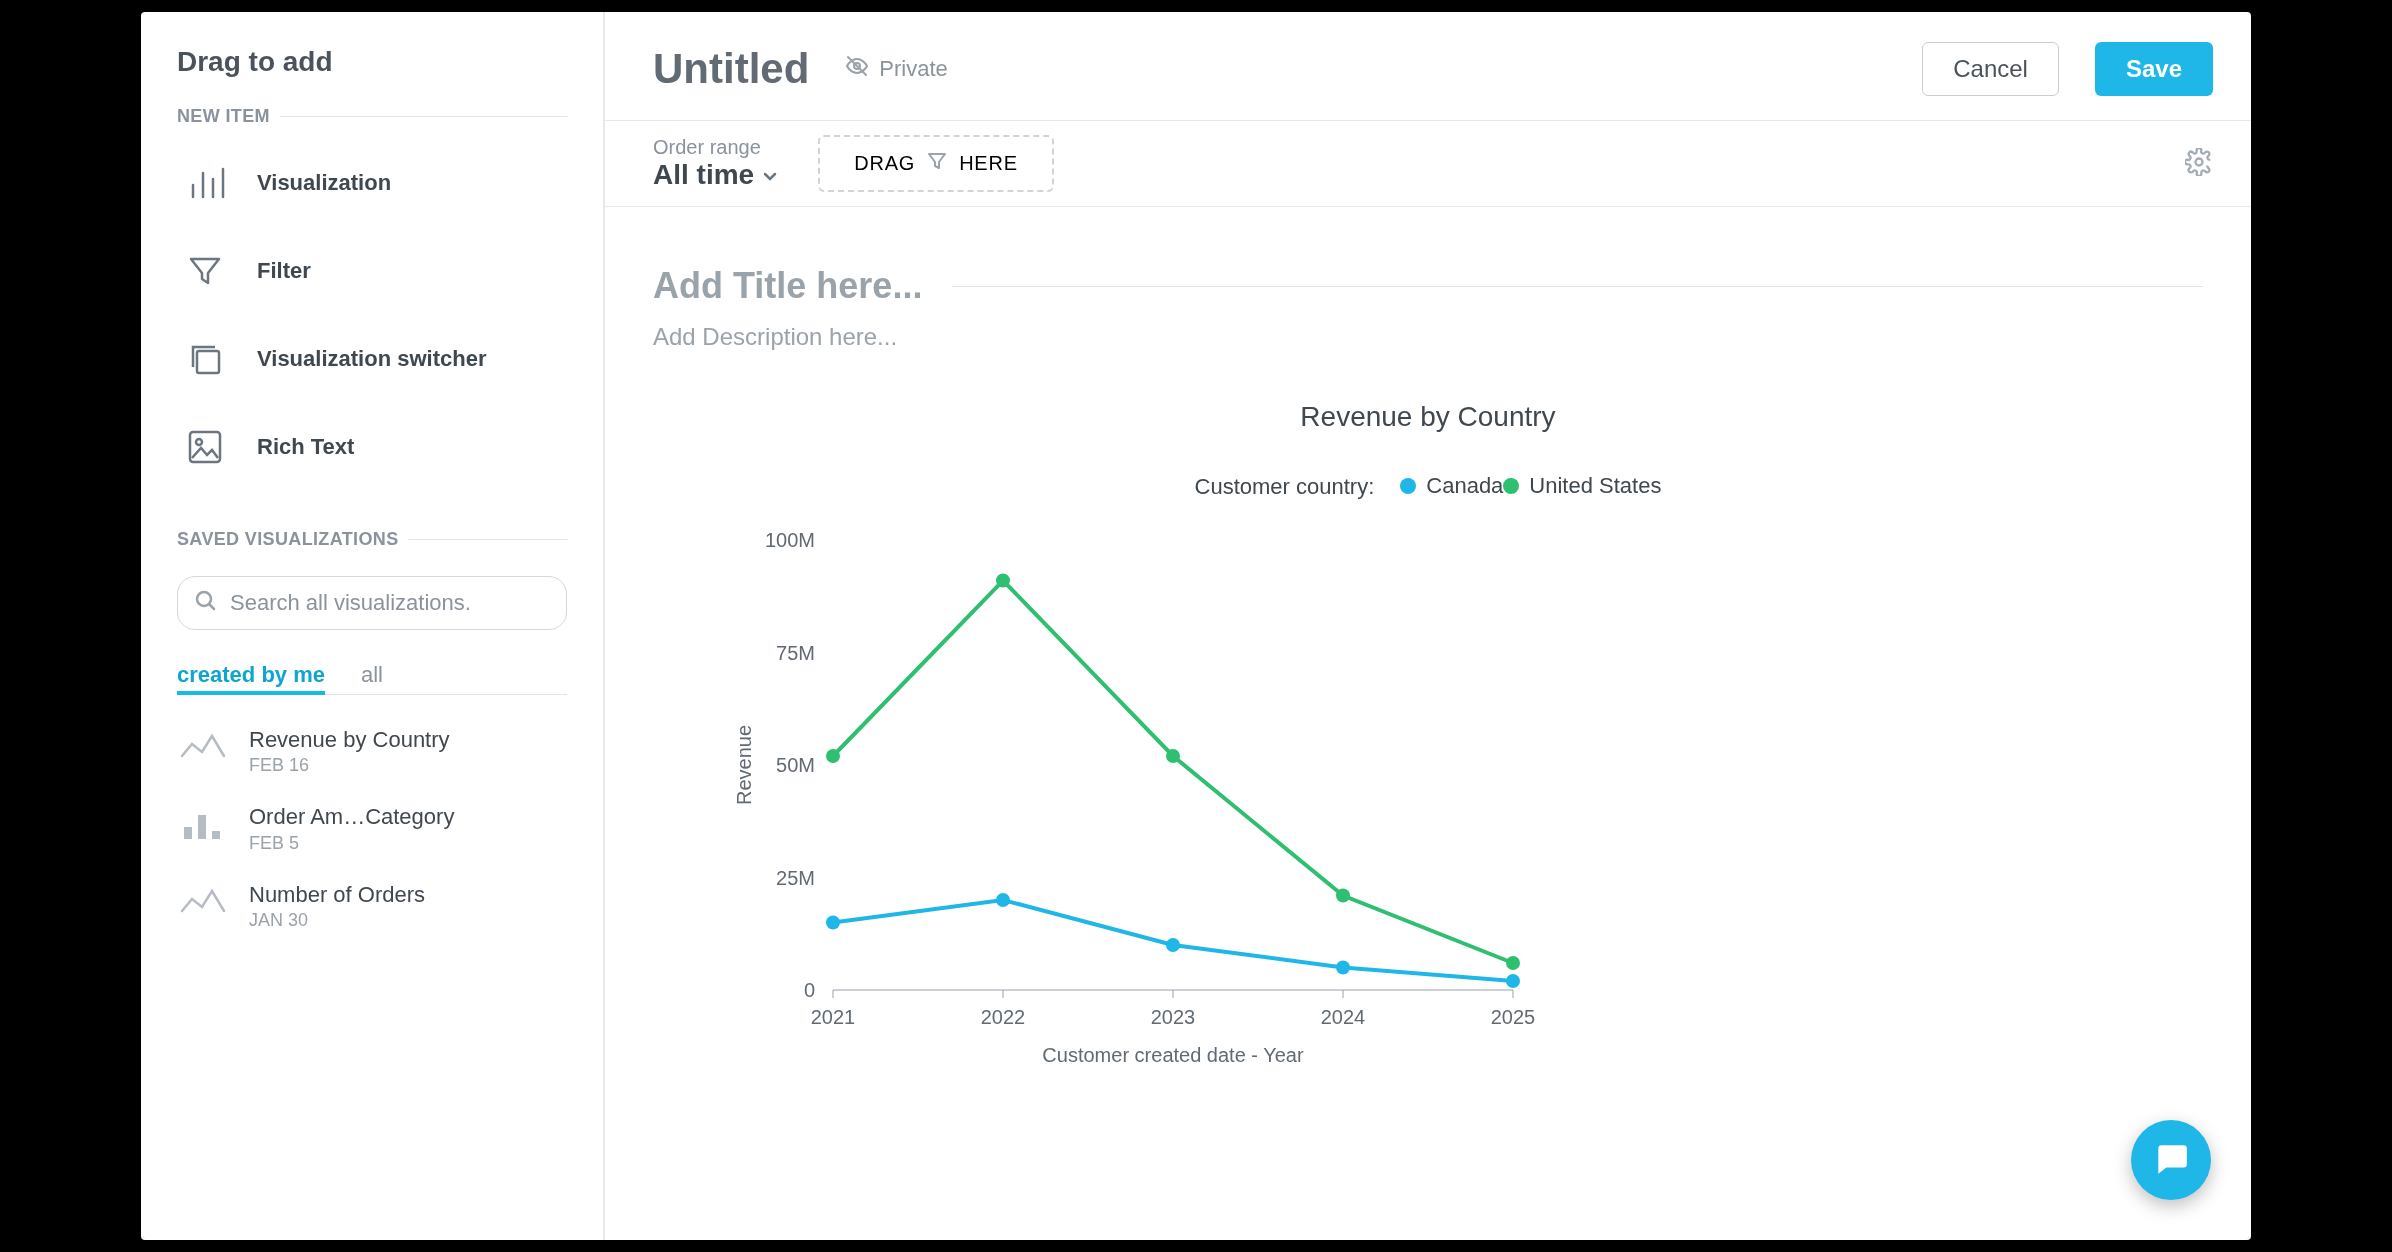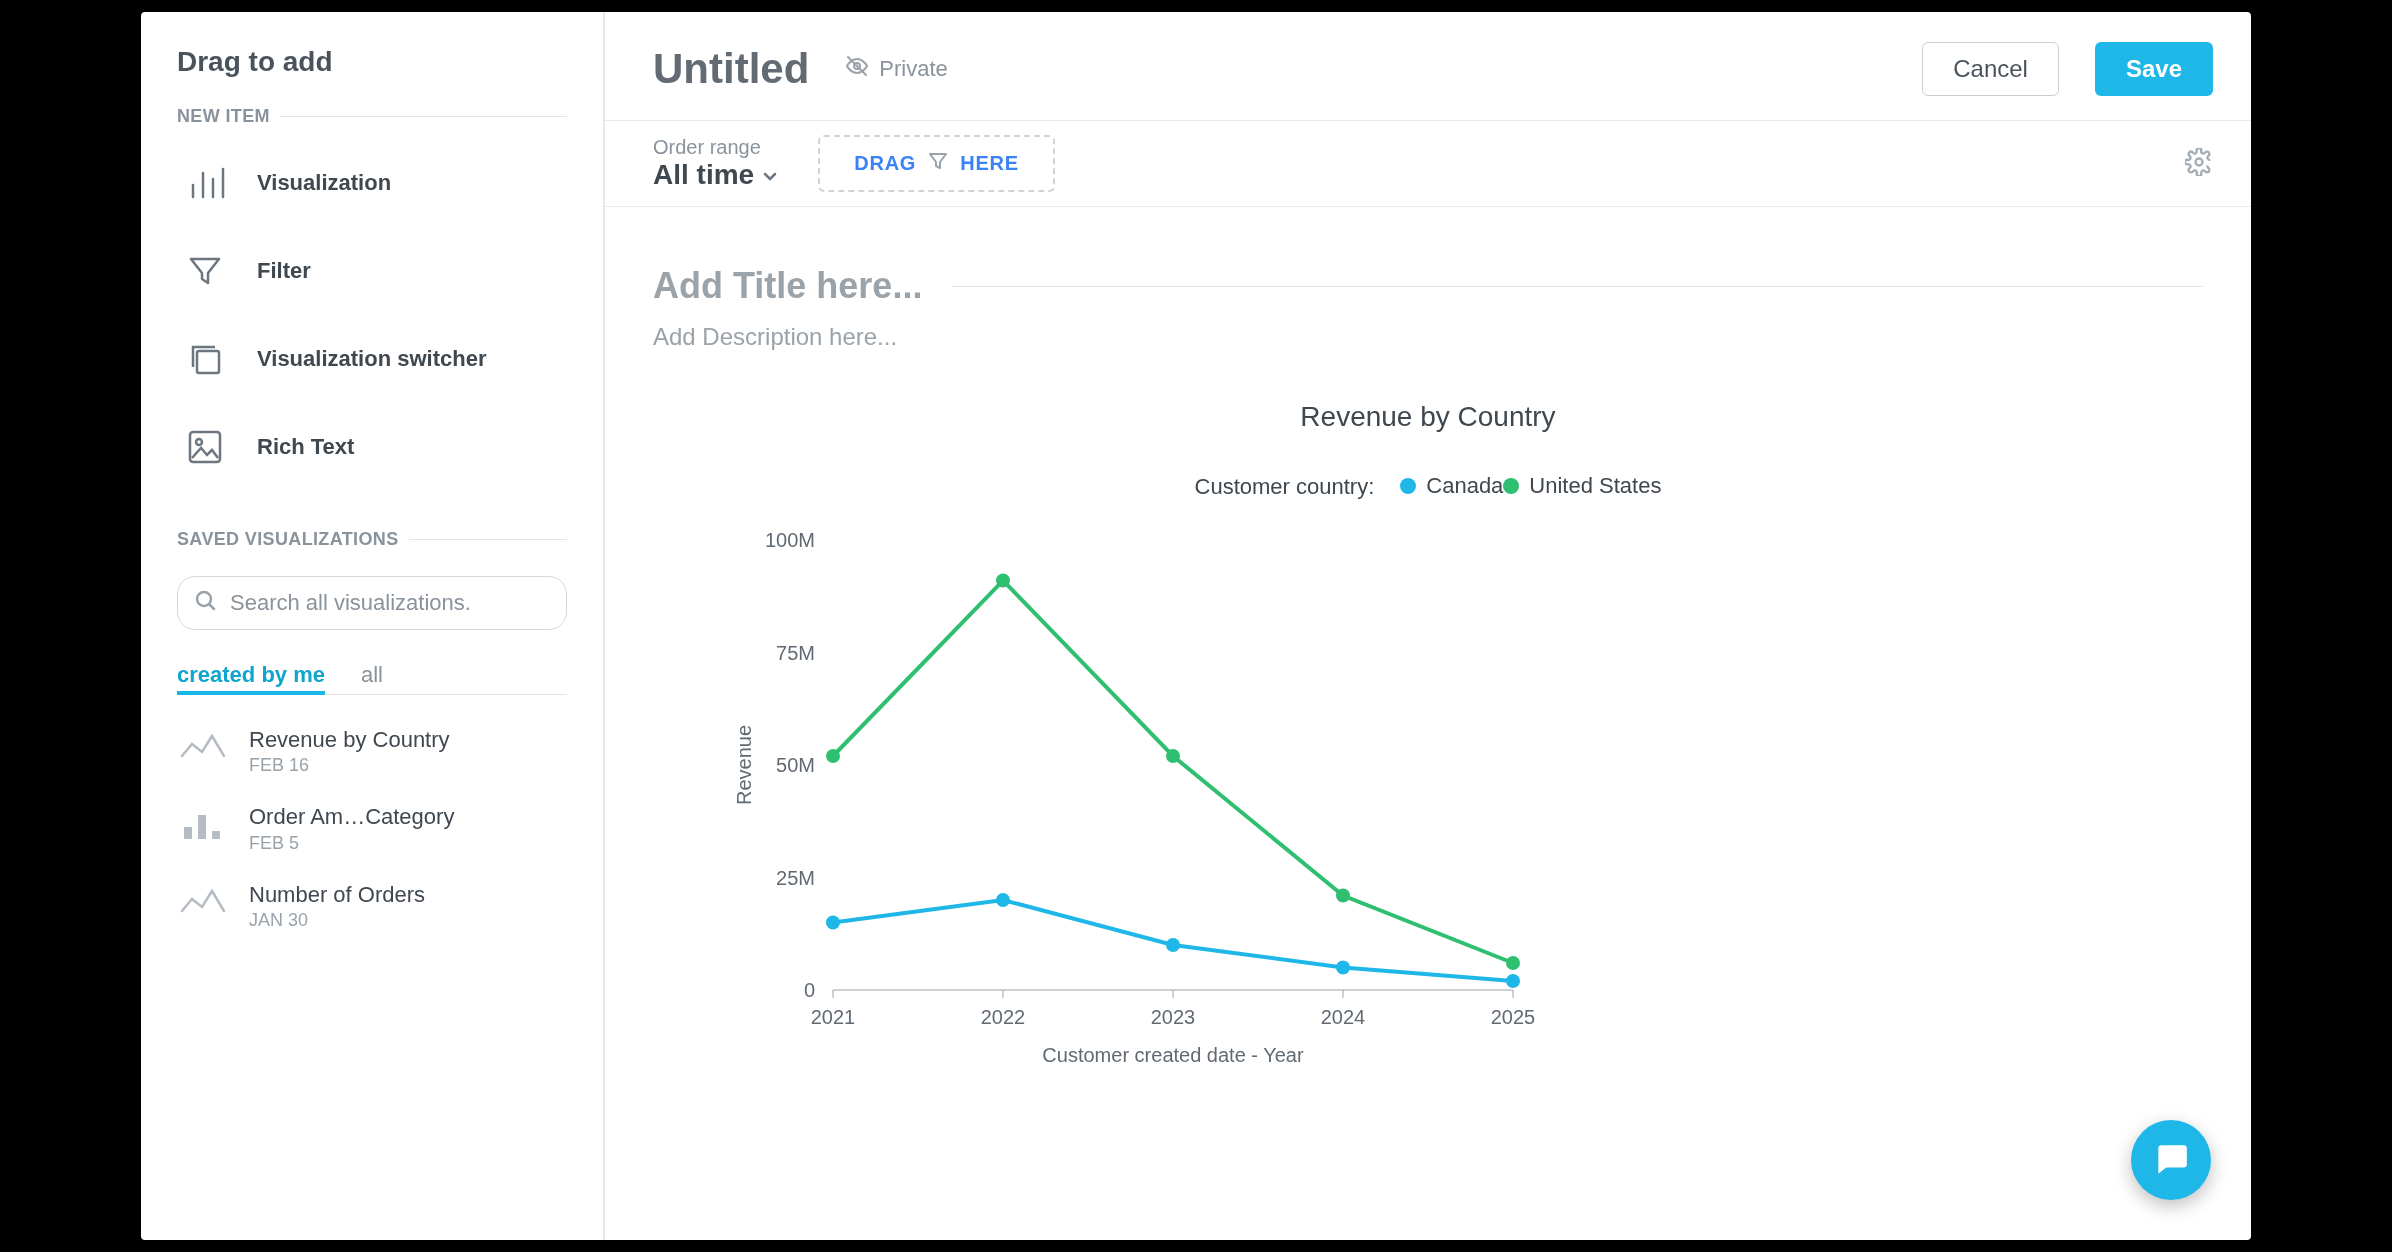--- a/index.html
+++ b/index.html
@@ -37,21 +37,21 @@
 .doc-title { font-size: 42px; font-weight: 700; color: #626b74; }
 .privacy { display: inline-flex; align-items: center; gap: 10px; font-size: 22px; color: #8a939c; }
 .topbar .spacer { flex: 1; }
 .btn { font-size: 24px; padding: 12px 30px; border-radius: 6px; cursor: pointer; border: 1px solid transparent; }
 .btn-secondary { background: #fff; border-color: #c9ced3; color: #4a535c; }
 .btn-primary { background: #1fb7e8; color: #fff; font-weight: 600; }
 
 .filterbar { display: flex; align-items: center; border-top: 1px solid #e6e8ea; border-bottom: 1px solid #e6e8ea; padding: 14px 38px 14px 48px; gap: 40px; }
 .daterange .lbl { font-size: 20px; color: #8a939c; }
 .daterange .val { font-size: 28px; font-weight: 700; color: #3f474f; display: inline-flex; align-items: center; gap: 8px; }
-.dragzone { border: 2px dashed #cfd4d8; border-radius: 6px; padding: 14px 34px; display: inline-flex; align-items: center; gap: 12px; color: #3b82f6; font-size: 20px; font-weight: 700; letter-spacing: .04em; }
+.dragzone { border: 2px dashed #cfd4d8; border-radius: 6px; padding: 14px 34px; display: inline-flex; align-items: center; gap: 12px; color: #000000; font-size: 20px; font-weight: 400; letter-spacing: .04em; }
 .filterbar .spacer { flex: 1; }
 .gear { color: #a4acb4; cursor: pointer; }
 
 .canvas { flex: 1; padding: 58px 48px 0 48px; overflow: auto; }
 .add-title { font-size: 36px; color: #9aa2aa; font-weight: 600; display: flex; align-items: center; gap: 30px; }
 .add-title::after { content: ""; flex: 1; height: 1px; background: #e2e5e8; }
 .add-desc { font-size: 24px; color: #9aa2aa; margin-top: 16px; }
 
 .chart-block { margin-top: 50px; }
 .chart-title { font-size: 28px; color: #3f474f; text-align: center; }

